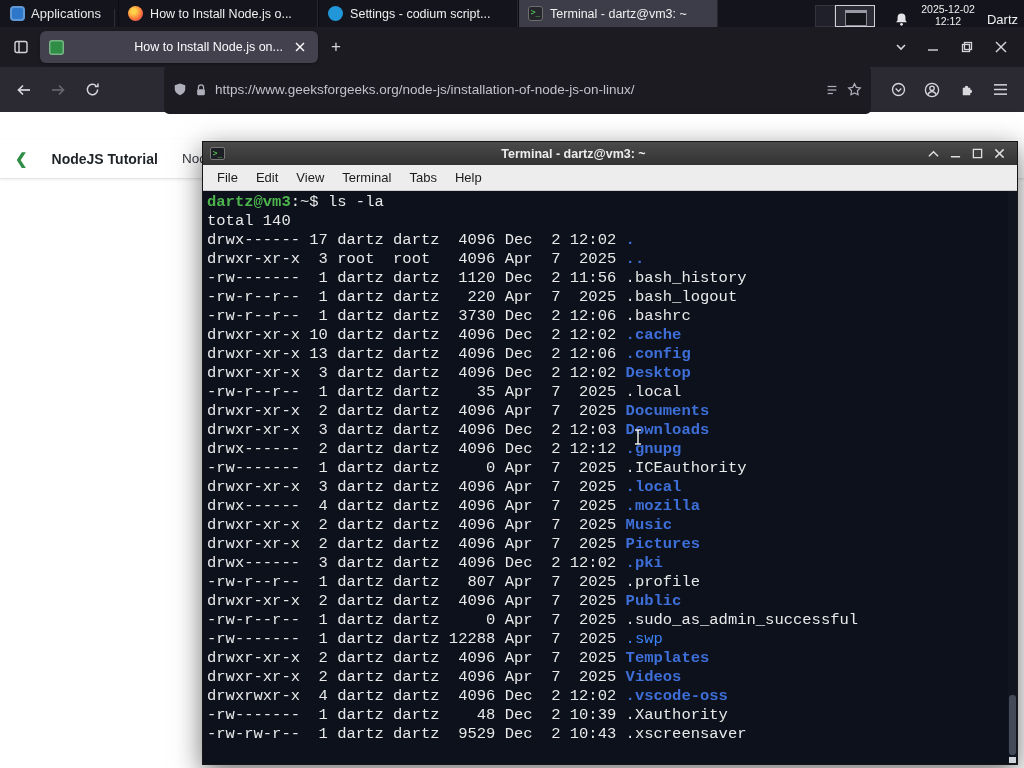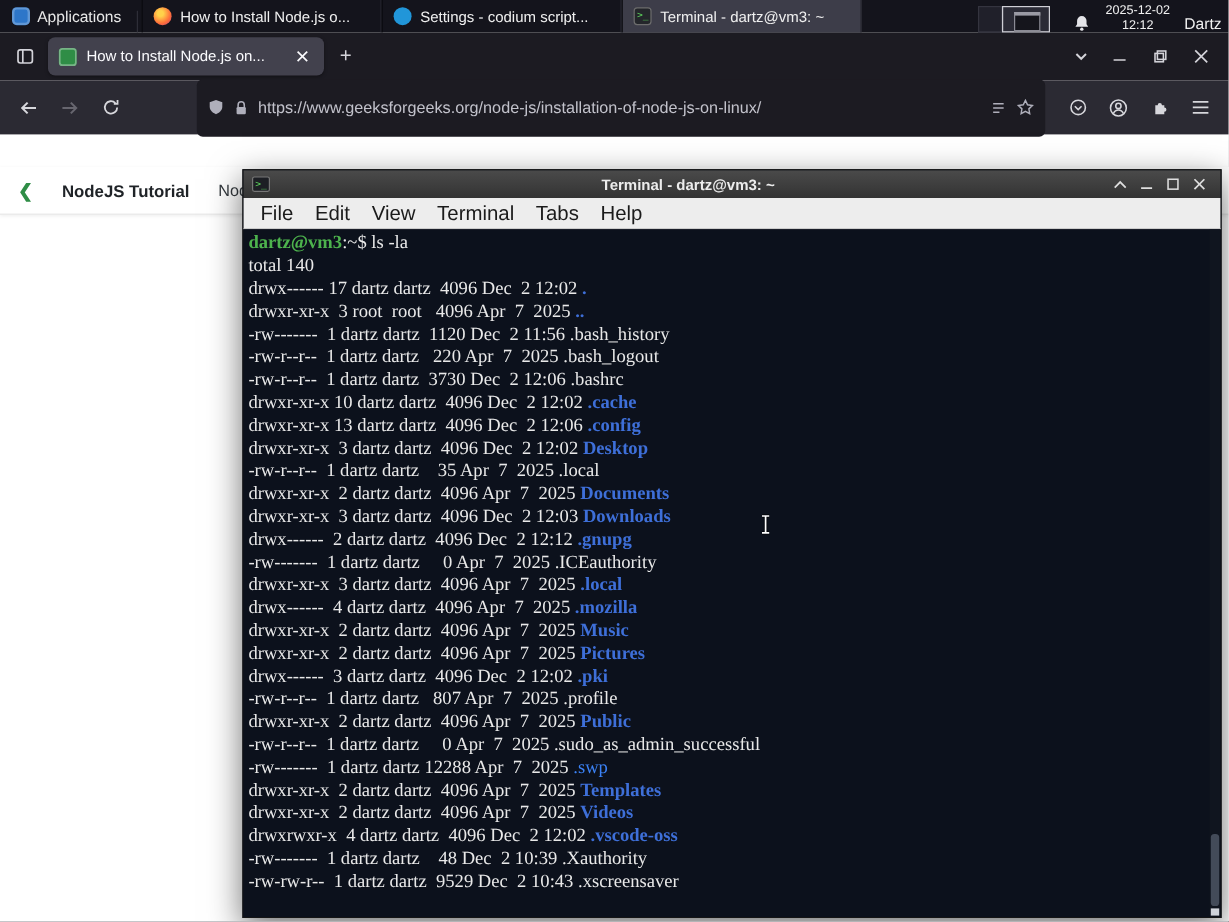--- a/index.html
+++ b/index.html
@@ -32,22 +32,22 @@
         background:#15151c; border:1px solid #8b8b95; border-top:3px solid #9a9aa4; }
   .bell-wrap { width:24px; display:flex; justify-content:center; margin-right:8px; color:#e4e4e8; }
   .clock { text-align:center; font-size:10.5px; line-height:11.5px; margin-right:12px; color:#f0f0f0;margin-top:17px; }
   .panel-user { font-size:13px; margin-right:6px; color:#f0f0f0; }
 
   
   .browser { position:absolute; top:27px; left:0; right:0; bottom:0; }
   .tabbar { height:40px; background:#1c1b22; display:flex; align-items:center; padding:0 6px; color:#d4d4da; }
   .icon-btn { width:30px; height:30px; display:flex; align-items:center; justify-content:center; border-radius:4px; color:#d4d4da; }
   .tab { height:32px; background:#42414d; border-radius:6px; display:flex; align-items:center; gap:8px;
-         padding:0 9px; width:230px; margin-left:4px; color:#fbfbfe; font-size:12.5px;
-         box-shadow:0 1px 3px rgba(0,0,0,.35); }
+         padding:0 9px; width:278px; margin-left:4px; color:#fbfbfe; font-size:12.5px;
+         box-shadow:0 1px 3px rgba(0,0,0,.35);text-align:right; }
   .favicon { width:15px; height:15px; border-radius:3px; background:#2f8d46; flex:0 0 auto;
              box-shadow:inset 0 0 0 1.5px rgba(255,255,255,.35); }
   .tab-title { flex:1; white-space:nowrap; overflow:hidden; }
   .tab-close { width:18px; height:18px; display:flex; align-items:center; justify-content:center; border-radius:3px; }
   .newtab { width:28px; height:28px; font-size:17px; display:flex; align-items:center; justify-content:center;
             color:#d4d4da; margin-left:4px; }
   .tb-spacer { flex:1; }
   .win-ctl { display:flex; }
   .win-ctl .icon-btn { width:34px; }
 
@@ -77,24 +77,24 @@
               border:1px solid #161616; background:#0c111c; }
   .term-titlebar { height:23px; background:linear-gradient(#4a4a4a,#333333); display:flex;
                    align-items:center; padding:0 7px; color:#ececec; flex:0 0 auto; }
   .tt-icon { width:15px; height:13px; background:#1d1f24; border:1px solid #777; border-radius:2px;
              color:#5dd55d; font-size:8px; line-height:11px; text-align:center;
              font-family:"DejaVu Sans Mono",monospace; }
   .term-title { flex:1; text-align:center; font-weight:bold; font-size:12.5px; }
   .tt-ctl { display:flex; }
   .tt-btn { width:22px; height:20px; display:flex; align-items:center; justify-content:center; color:#dedede; }
   .term-menubar { height:26px; background:#ededed; border-bottom:1px solid #cccccc; display:flex;
-                  align-items:center; padding:0 5px; color:#1b1b1b; font-size:17px; flex:0 0 auto; }
+                  align-items:center; padding:0 5px; color:#1b1b1b; font-size:13px; flex:0 0 auto; }
   .menu-item { padding:3px 9px; }
   .term-body { flex:1; position:relative; overflow:hidden; background:#0c111c; padding:2px 10px 0 4px;
-               font-family:Liberation Serif, serif; font-size:15.5px; line-height:19px; color:#e9e9e9; }
+               font-family:Liberation Mono, monospace; font-size:15.5px; line-height:19px; color:#e9e9e9; }
   .term-line { white-space:pre; }
   .green { color:#4db34d; font-weight:bold; }
   .dir { color:#3e6fd8; font-weight:bold; }
   .dim { color:#3b82f6; }
   .plain { color:#e9e9e9; }
   .term-scroll { position:absolute; top:0; right:0; bottom:0; width:9px; background:#10151f; }
   .term-thumb { position:absolute; right:1px; bottom:9px; width:7px; height:60px; background:#434b59; border-radius:3px; }
   .term-grip { position:absolute; right:1px; bottom:1px; width:7px; height:6px; background:#cfd3da; }
 
   .mouse-cursor { position:absolute; left:632px; top:428px; z-index:70; color:#fff; }

